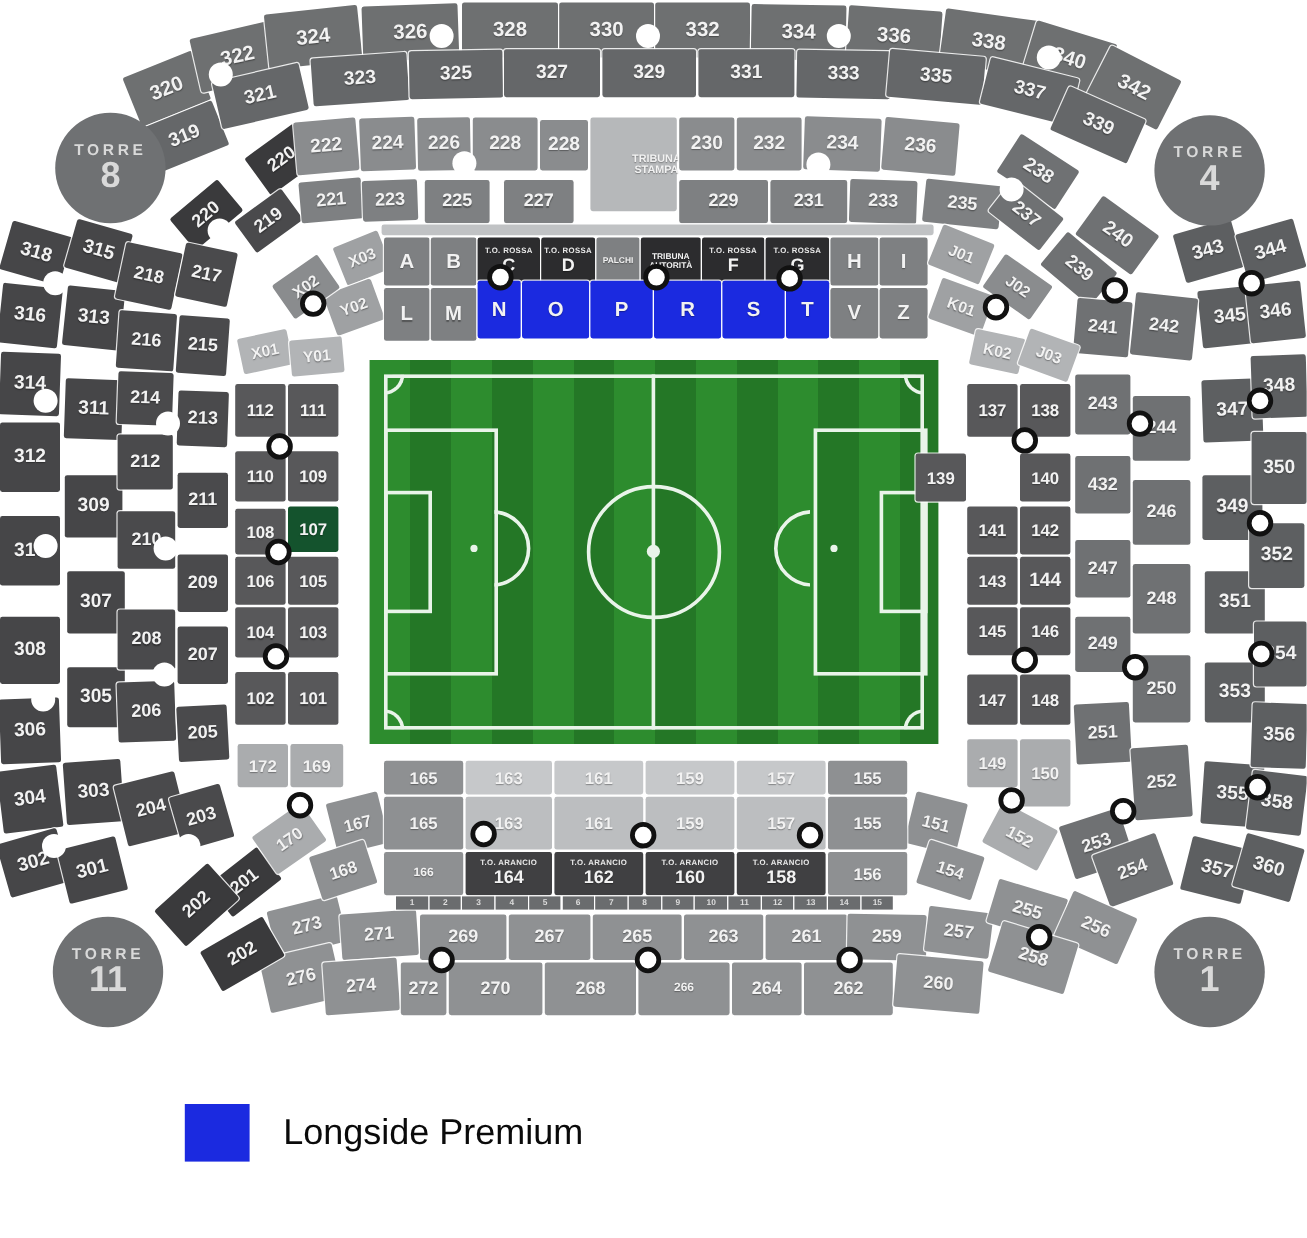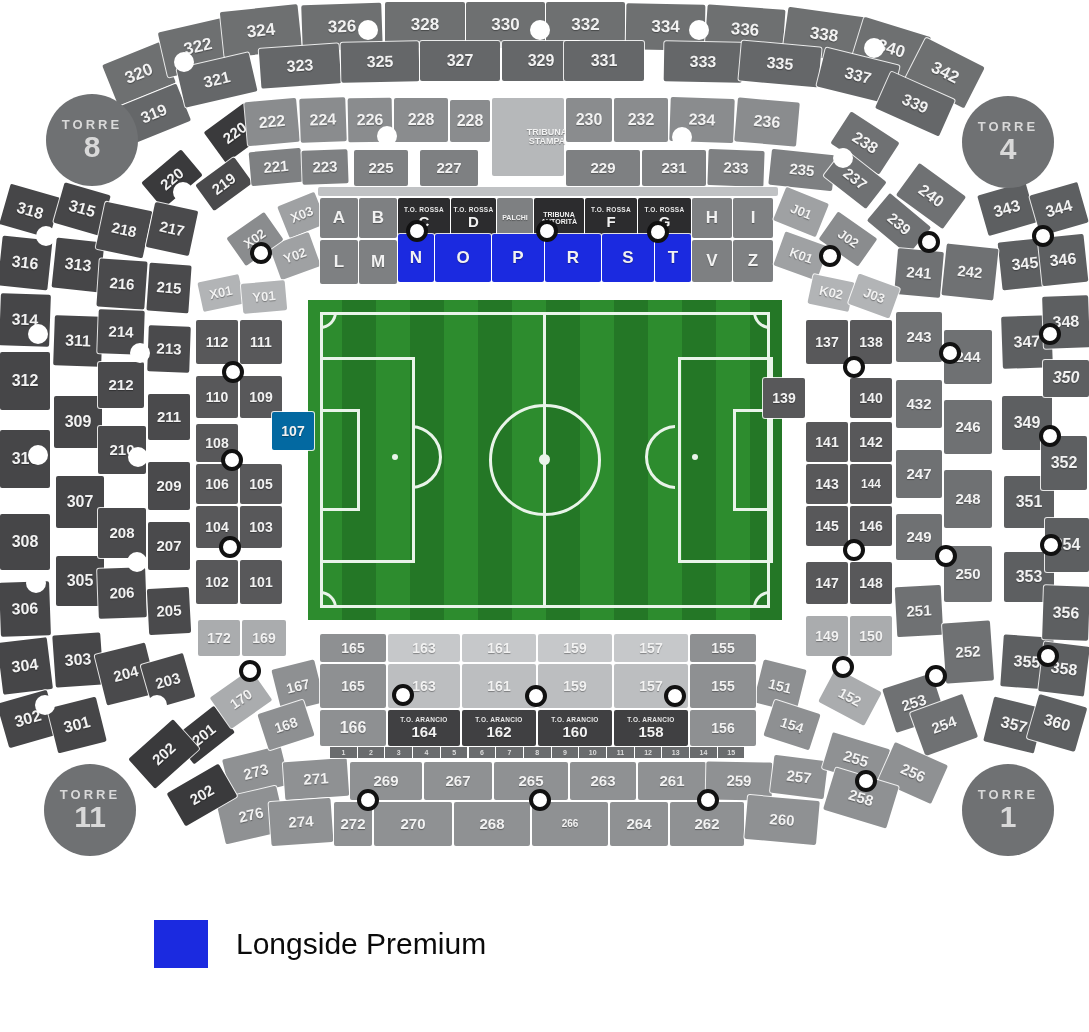--- a/index.html
+++ b/index.html
@@ -105,21 +105,21 @@
       </div>
       <div class="sec" style="left: 341px; top: 42px; width: 78px; height: 40px; background: rgb(101, 103, 105); transform: rotate(-1deg);">
         <div class="lbl" style="font-size: 16px;">325</div>
       </div>
       <div class="sec" style="left: 420px; top: 41px; width: 80px; height: 40px; background: rgb(101, 103, 105);">
         <div class="lbl" style="font-size: 16px;">327</div>
       </div>
       <div class="sec" style="left: 502px; top: 41px; width: 78px; height: 40px; background: rgb(101, 103, 105);">
         <div class="lbl" style="font-size: 16px;">329</div>
       </div>
-      <div class="sec" style="left: 564px; top: 41px; width: 80px; height: 40px; background: rgb(101, 103, 105);">
+      <div class="sec" style="left: 582px; top: 41px; width: 80px; height: 40px; background: rgb(101, 103, 105);">
         <div class="lbl" style="font-size: 16px;">331</div>
       </div>
       <div class="sec" style="left: 664px; top: 42px; width: 78px; height: 40px; background: rgb(101, 103, 105); transform: rotate(1deg);">
         <div class="lbl" style="font-size: 16px;">333</div>
       </div>
       <div class="sec" style="left: 740px; top: 44px; width: 80px; height: 40px; background: rgb(101, 103, 105); transform: rotate(5deg);">
         <div class="lbl" style="font-size: 16px;">335</div>
       </div>
       <div class="sec" style="left: 820px; top: 56px; width: 76px; height: 40px; background: rgb(101, 103, 105); transform: rotate(14deg);">
         <div class="lbl" style="font-size: 16px;">337</div>
@@ -204,21 +204,21 @@
       </div>
       <div class="sec" style="left: 1034px; top: 188px; width: 50px; height: 42px; background: rgb(93, 95, 97); transform: rotate(-16deg);">
         <div class="lbl" style="font-size: 16px;">344</div>
       </div>
       <div class="sec" style="left: 1040px; top: 236px; width: 46px; height: 48px; background: rgb(93, 95, 97); transform: rotate(-6deg);">
         <div class="lbl" style="font-size: 16px;">346</div>
       </div>
       <div class="sec" style="left: 1043px; top: 296px; width: 46px; height: 52px; background: rgb(93, 95, 97); transform: rotate(-2deg);">
         <div class="lbl" style="font-size: 16px;">348</div>
       </div>
-      <div class="sec" style="left: 1043px; top: 360px; width: 46px; height: 37px; background: rgb(93, 95, 97); font-style: italic;">
+      <div class="sec" style="left: 1043px; top: 360px; width: 46px; height: 60px; background: rgb(93, 95, 97);">
         <div class="lbl" style="font-size: 16px;">350</div>
       </div>
       <div class="sec" style="left: 1041px; top: 436px; width: 46px; height: 54px; background: rgb(93, 95, 97);">
         <div class="lbl" style="font-size: 16px;">352</div>
       </div>
       <div class="sec" style="left: 1045px; top: 518px; width: 44px; height: 54px; background: rgb(93, 95, 97);">
         <div class="lbl" style="font-size: 16px;">354</div>
       </div>
       <div class="sec" style="left: 1043px; top: 586px; width: 46px; height: 54px; background: rgb(93, 95, 97); transform: rotate(2deg);">
         <div class="lbl" style="font-size: 16px;">356</div>
@@ -570,21 +570,21 @@
       </div>
       <div class="sec" style="left: 196px; top: 376px; width: 42px; height: 42px; background: rgb(88, 88, 90);">
         <div class="lbl" style="font-size: 14px;">110</div>
       </div>
       <div class="sec" style="left: 240px; top: 376px; width: 42px; height: 42px; background: rgb(88, 88, 90);">
         <div class="lbl" style="font-size: 14px;">109</div>
       </div>
       <div class="sec" style="left: 196px; top: 424px; width: 42px; height: 38px; background: rgb(88, 88, 90);">
         <div class="lbl" style="font-size: 14px;">108</div>
       </div>
-      <div class="sec" style="left: 240px; top: 412px; width: 42px; height: 38px; background: #0369a1; margin-left: 32px;">
+      <div class="sec" style="left: 240px; top: 422px; width: 42px; height: 38px; background: #14532d;">
         <div class="lbl" style="font-size: 14px;">107</div>
       </div>
       <div class="sec" style="left: 196px; top: 464px; width: 42px; height: 40px; background: rgb(88, 88, 90);">
         <div class="lbl" style="font-size: 14px;">106</div>
       </div>
       <div class="sec" style="left: 240px; top: 464px; width: 42px; height: 40px; background: rgb(88, 88, 90);">
         <div class="lbl" style="font-size: 14px;">105</div>
       </div>
       <div class="sec" style="left: 196px; top: 506px; width: 42px; height: 42px; background: rgb(88, 88, 90);">
         <div class="lbl" style="font-size: 14px; text-align: right;">104</div>
@@ -613,38 +613,38 @@
       <div class="sec" style="left: 806px; top: 422px; width: 42px; height: 40px; background: rgb(88, 88, 90);">
         <div class="lbl" style="font-size: 14px;">141</div>
       </div>
       <div class="sec" style="left: 850px; top: 422px; width: 42px; height: 40px; background: rgb(88, 88, 90);">
         <div class="lbl" style="font-size: 14px;">142</div>
       </div>
       <div class="sec" style="left: 806px; top: 464px; width: 42px; height: 40px; background: rgb(88, 88, 90);">
         <div class="lbl" style="font-size: 14px;">143</div>
       </div>
       <div class="sec" style="left: 850px; top: 464px; width: 42px; height: 40px; background: rgb(88, 88, 90);">
-        <div class="lbl" style="font-size: 12px;">144</div>
+        <div class="lbl" style="font-size: 16px;">144</div>
       </div>
       <div class="sec" style="left: 806px; top: 506px; width: 42px; height: 40px; background: rgb(88, 88, 90);">
         <div class="lbl" style="font-size: 14px;">145</div>
       </div>
       <div class="sec" style="left: 850px; top: 506px; width: 42px; height: 40px; background: rgb(88, 88, 90);">
         <div class="lbl" style="font-size: 14px;">146</div>
       </div>
       <div class="sec" style="left: 806px; top: 562px; width: 42px; height: 42px; background: rgb(88, 88, 90);">
         <div class="lbl" style="font-size: 14px;">147</div>
       </div>
       <div class="sec" style="left: 850px; top: 562px; width: 42px; height: 42px; background: rgb(88, 88, 90);">
         <div class="lbl" style="font-size: 14px;">148</div>
       </div>
       <div class="sec" style="left: 806px; top: 616px; width: 42px; height: 40px; background: rgb(170, 172, 174);">
         <div class="lbl" style="font-size: 14px;">149</div>
       </div>
-      <div class="sec" style="left: 850px; top: 616px; width: 42px; height: 40px; background: rgb(170, 172, 174);">
+      <div class="sec" style="left: 850px; top: 616px; width: 42px; height: 56px; background: rgb(170, 172, 174);">
         <div class="lbl" style="font-size: 14px;">150</div>
       </div>
       <div class="sec" style="left: 198px; top: 620px; width: 42px; height: 36px; background: rgb(170, 172, 174);">
         <div class="lbl" style="font-size: 14px;">172</div>
       </div>
       <div class="sec" style="left: 242px; top: 620px; width: 44px; height: 36px; background: rgb(170, 172, 174);">
         <div class="lbl" style="font-size: 14px;">169</div>
       </div>
       <div class="sec" style="left: 216px; top: 680px; width: 50px; height: 38px; background: rgb(170, 172, 174); transform: rotate(-35deg);">
         <div class="lbl" style="font-size: 14px;">170</div>
@@ -694,21 +694,21 @@
       <div class="sec" style="left: 538px; top: 664px; width: 74px; height: 44px; background: rgb(188, 190, 192);">
         <div class="lbl" style="font-size: 14px;">159</div>
       </div>
       <div class="sec" style="left: 614px; top: 664px; width: 74px; height: 44px; background: rgb(188, 190, 192);">
         <div class="lbl" style="font-size: 14px;">157</div>
       </div>
       <div class="sec" style="left: 690px; top: 664px; width: 66px; height: 44px; background: rgb(142, 144, 146);">
         <div class="lbl" style="font-size: 14px;">155</div>
       </div>
       <div class="sec" style="left: 320px; top: 710px; width: 66px; height: 36px; background: rgb(142, 144, 146);">
-        <div class="lbl" style="font-size: 16px;">166</div>
+        <div class="lbl" style="font-size: 10px;">166</div>
       </div>
       <div class="sec" style="left: 388px; top: 710px; width: 72px; height: 36px; background: rgb(64, 64, 66);">
         <div class="sub">T.O. ARANCIO</div>
         <div class="lbl" style="font-size: 15px;">164</div>
       </div>
       <div class="sec" style="left: 462px; top: 710px; width: 74px; height: 36px; background: rgb(64, 64, 66);">
         <div class="sub">T.O. ARANCIO</div>
         <div class="lbl" style="font-size: 15px;">162</div>
       </div>
       <div class="sec" style="left: 538px; top: 710px; width: 74px; height: 36px; background: rgb(64, 64, 66);">

